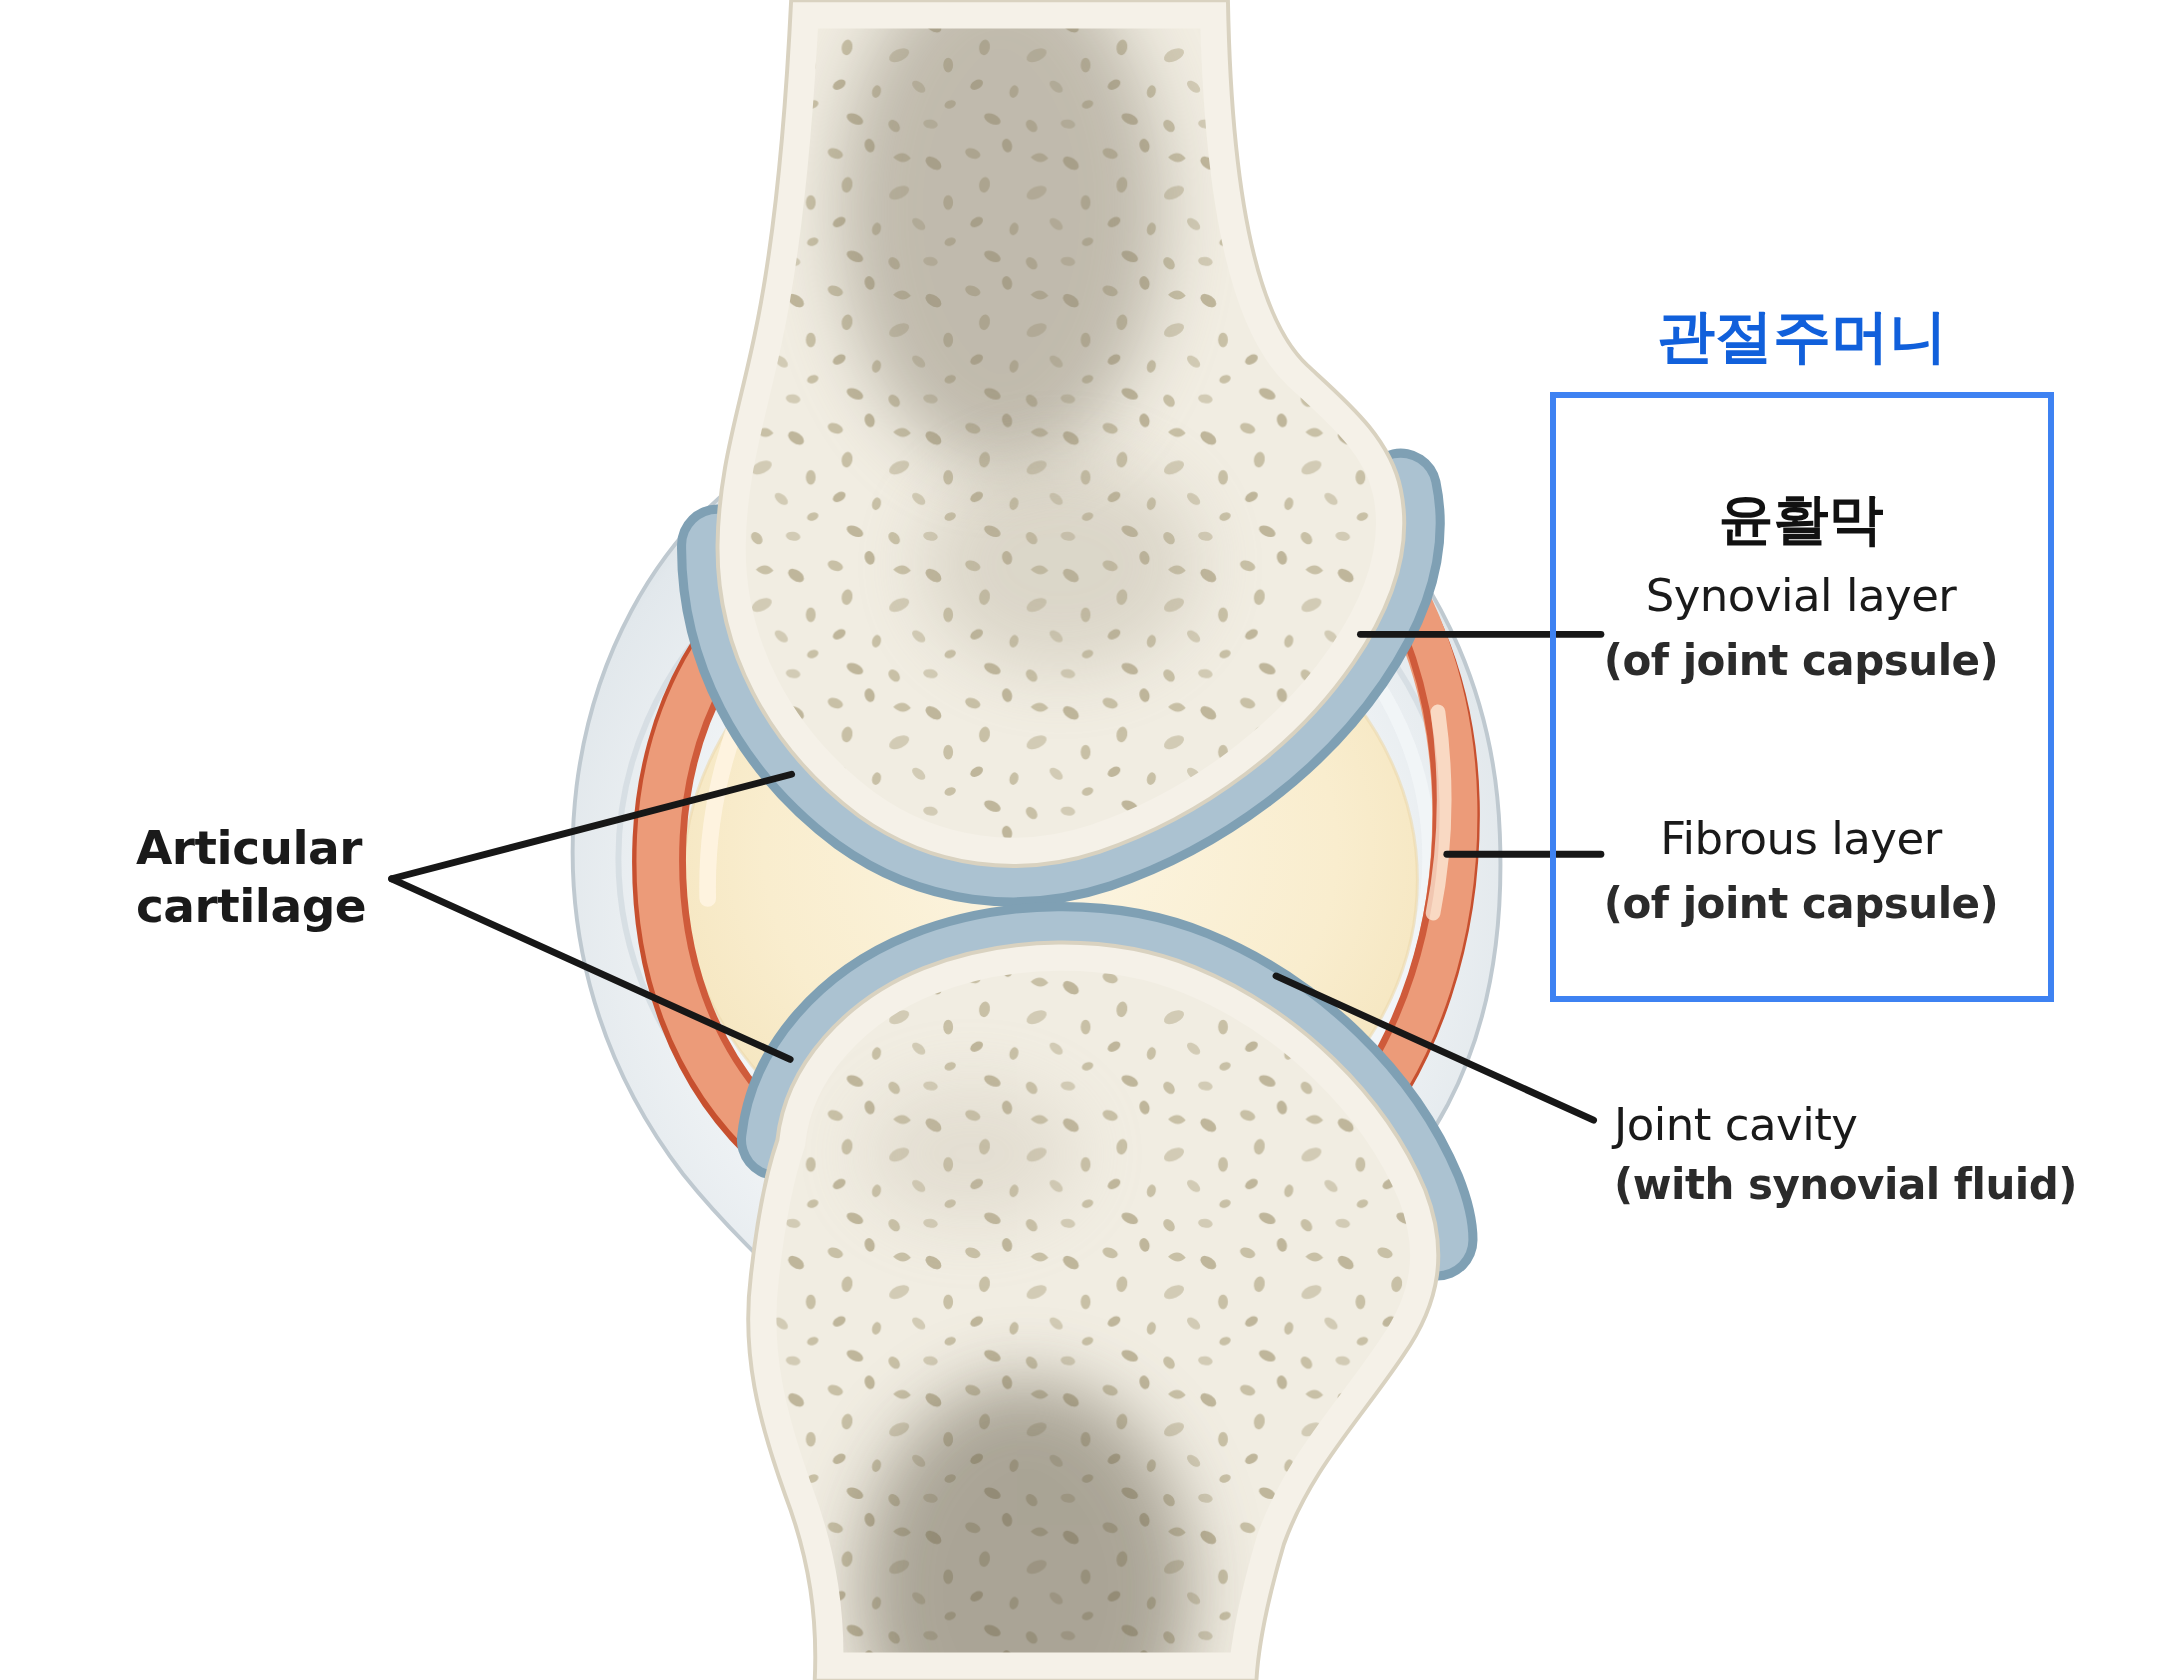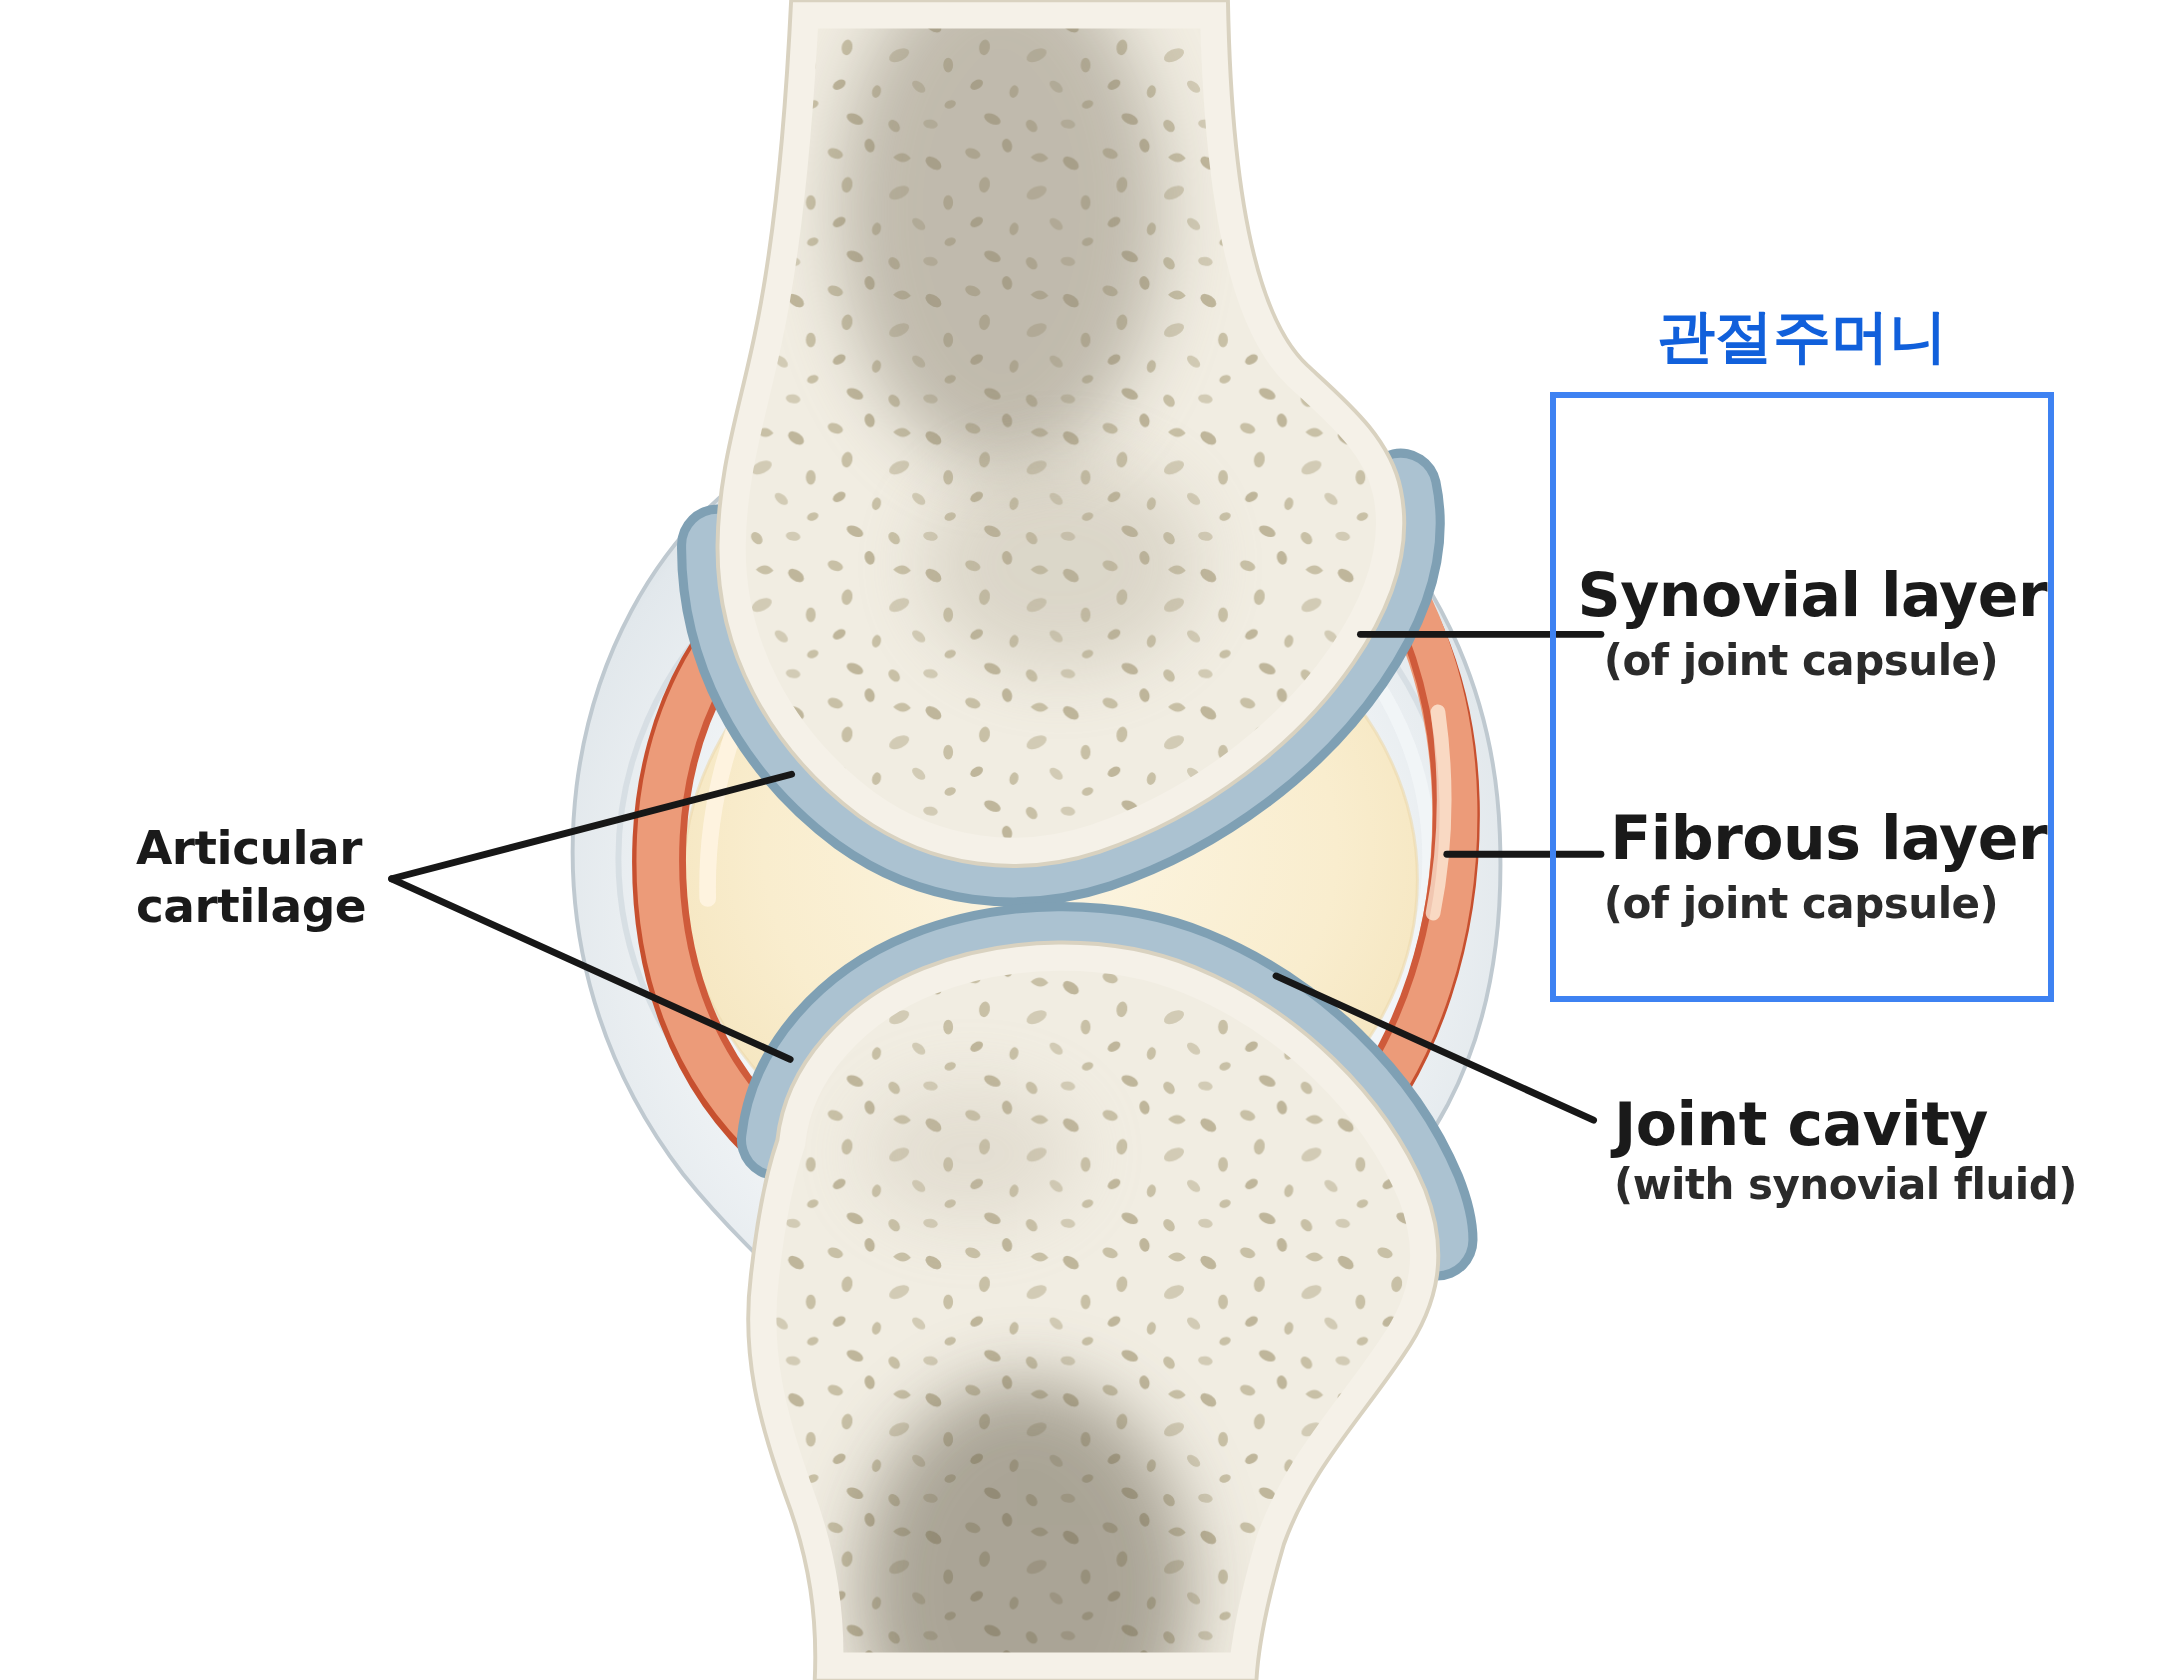--- a/index.html
+++ b/index.html
@@ -14,21 +14,21 @@
   html,body{width:2183px;height:1681px;background:#ffffff;overflow:hidden;
     font-family:"DejaVu Sans","Liberation Sans",sans-serif;}
   .stage{position:absolute;left:0;top:0;width:2183px;height:1681px;}
   .art{position:absolute;left:0;top:0;width:2183px;height:1681px;display:block;}
   .lbl{position:absolute;color:var(--text-dark);white-space:nowrap;}
   .articular{left:136px;top:819px;font-size:47px;font-weight:700;line-height:58px;letter-spacing:-0.5px;}
   .kr-title{left:1550px;top:298px;width:504px;text-align:center;font-size:58px;font-weight:700;color:var(--title-blue);}
   .capsule-box{position:absolute;left:1550px;top:392px;width:504px;height:610px;border:6.4px solid var(--accent-blue);background:transparent;}
   .boxtxt{position:absolute;left:1555px;width:492px;text-align:center;transform:translateY(-50%);}
   .kr{font-size:55px;font-weight:700;color:#111;}
-  .enb{font-size:60px;font-weight:700;color:var(--text-dark);letter-spacing:-0.5px;text-align:right;}
+  .enb{font-size:45px;font-weight:400;color:var(--text-dark);letter-spacing:-0.5px;}
   .sub{font-size:42px;font-weight:700;color:var(--text-soft);letter-spacing:-0.5px;}
   .cavlbl{position:absolute;left:1614px;transform:translateY(-50%);}
 </style>
 </head>
 <body>
 
 <div class="stage">
 
   <svg class="art" viewBox="0 0 4448 3424" aria-hidden="true">
     <defs>
@@ -135,20 +135,21 @@
   </svg>
 
   <div class="lbl articular">
     <div>Articular</div>
     <div>cartilage</div>
   </div>
 
   <div class="lbl kr-title">관절주머니</div>
   <div class="capsule-box"></div>
 
+  <div class="lbl boxtxt kr" style="top:520px">윤활막</div>
   <div class="lbl boxtxt enb" style="top:595px">Synovial layer</div>
   <div class="lbl boxtxt sub" style="top:660px">(of joint capsule)</div>
   <div class="lbl boxtxt enb" style="top:838px">Fibrous layer</div>
   <div class="lbl boxtxt sub" style="top:903px">(of joint capsule)</div>
 
   <div class="lbl cavlbl enb" style="top:1124px">Joint cavity</div>
   <div class="lbl cavlbl sub" style="top:1184px">(with synovial fluid)</div>
 
 </div>
 

